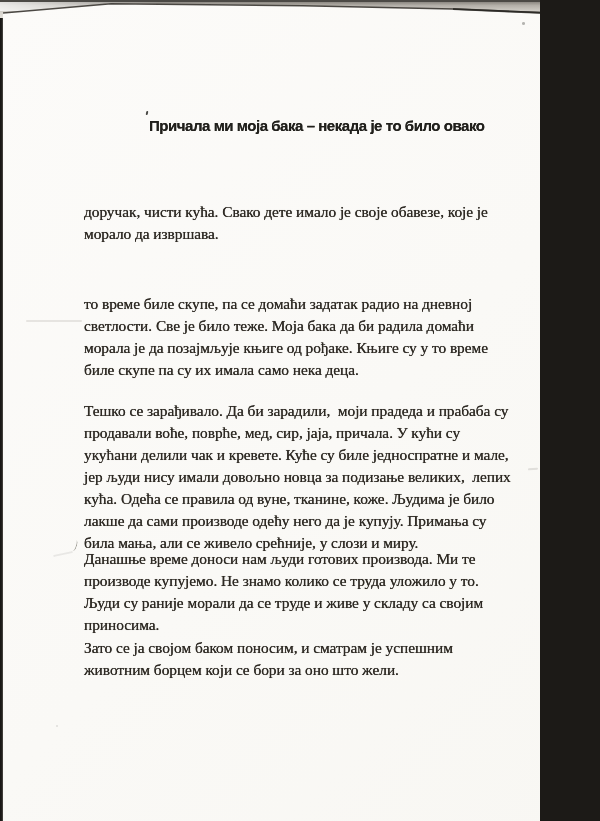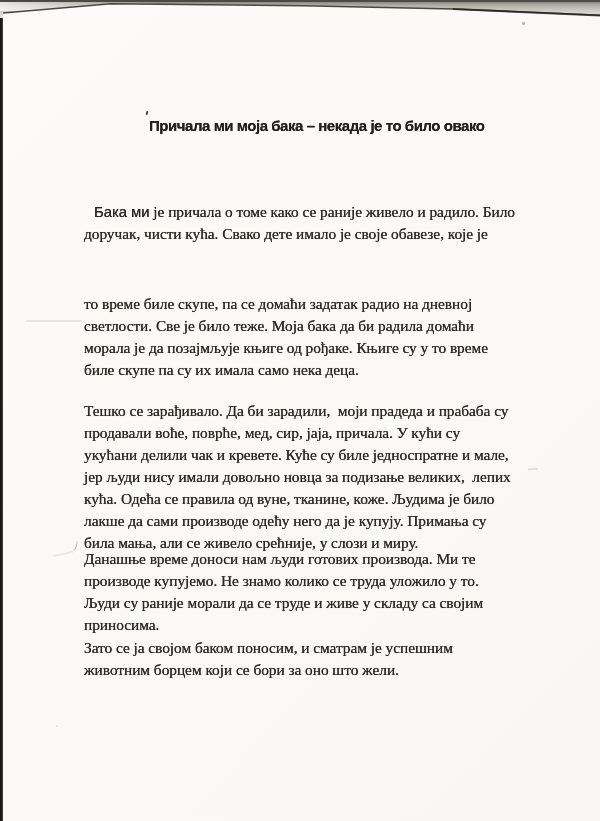--- a/index.html
+++ b/index.html
@@ -1,17 +1,17 @@
 <!DOCTYPE html>
 <html><head>
 <meta charset="utf-8">
 <style>
   html,body{margin:0;padding:0;background:#1c1a17;}
   .scan{
-    position:relative;width:600px;height:821px;overflow:hidden;
+    position:relative;width:540px;height:821px;overflow:hidden;
     background:linear-gradient(90deg,#151412 0px,#23211e 2px,#5a5752 3px,#8a8680 4px,#b5b1ab 5px);
     font-family:"Liberation Serif",serif;
   }
   
   .band{
     position:absolute;left:0;top:0;right:0;height:18px;
     background:linear-gradient(180deg,#75716b 0%,#b3afa8 30%,#d8d5cf 70%,#e6e3dd 100%);
   }
   .band::before{content:"";position:absolute;left:0;top:0;right:0;height:2px;background:#4b4945;}
   .band::after{content:"";position:absolute;left:0;top:2px;width:160px;height:9px;
@@ -61,22 +61,22 @@
 
   <svg class="edge-svg" viewBox="0 0 597 20" preserveAspectRatio="none">
     <path d="M0 13 L108 3.8 L300 5.8 L450 9 L597 15.2" stroke="#383531" stroke-width="1.6" fill="none" opacity="0.9"></path>
     <path d="M450 9 L597 15.4" stroke="#23211e" stroke-width="2" fill="none" opacity="0.75"></path>
   </svg>
 
   <div class="title">Причала ми моја бака – некада је то било овако</div>
 
   <div class="body-text">
       <div class="para p1">
-        <div class="line indent"><span class="lead">Бака ми</span> је причала о томе како се раније живело и радило. Било</div>
         <div class="line">доручак, чисти кућа. Свако дете имало је своје обавезе, које је</div>
+        <div class="line">морало да извршава.</div>
       </div>
       <div class="para p2">
         <div class="line">то време биле скупе, па се домаћи задатак радио на дневној</div>
         <div class="line">светлости. Све је било теже. Моја бака да би радила домаћи</div>
         <div class="line">морала је да позајмљује књиге од рођаке. Књиге су у то време</div>
         <div class="line">биле скупе па су их имала само нека деца.</div>
       </div>
       <div class="para p3">
         <div class="line">Тешко се зарађивало. Да би зарадили,  моји прадеда и прабаба су</div>
         <div class="line">продавали воће, поврће, мед, сир, јаја, причала. У кући су</div>

